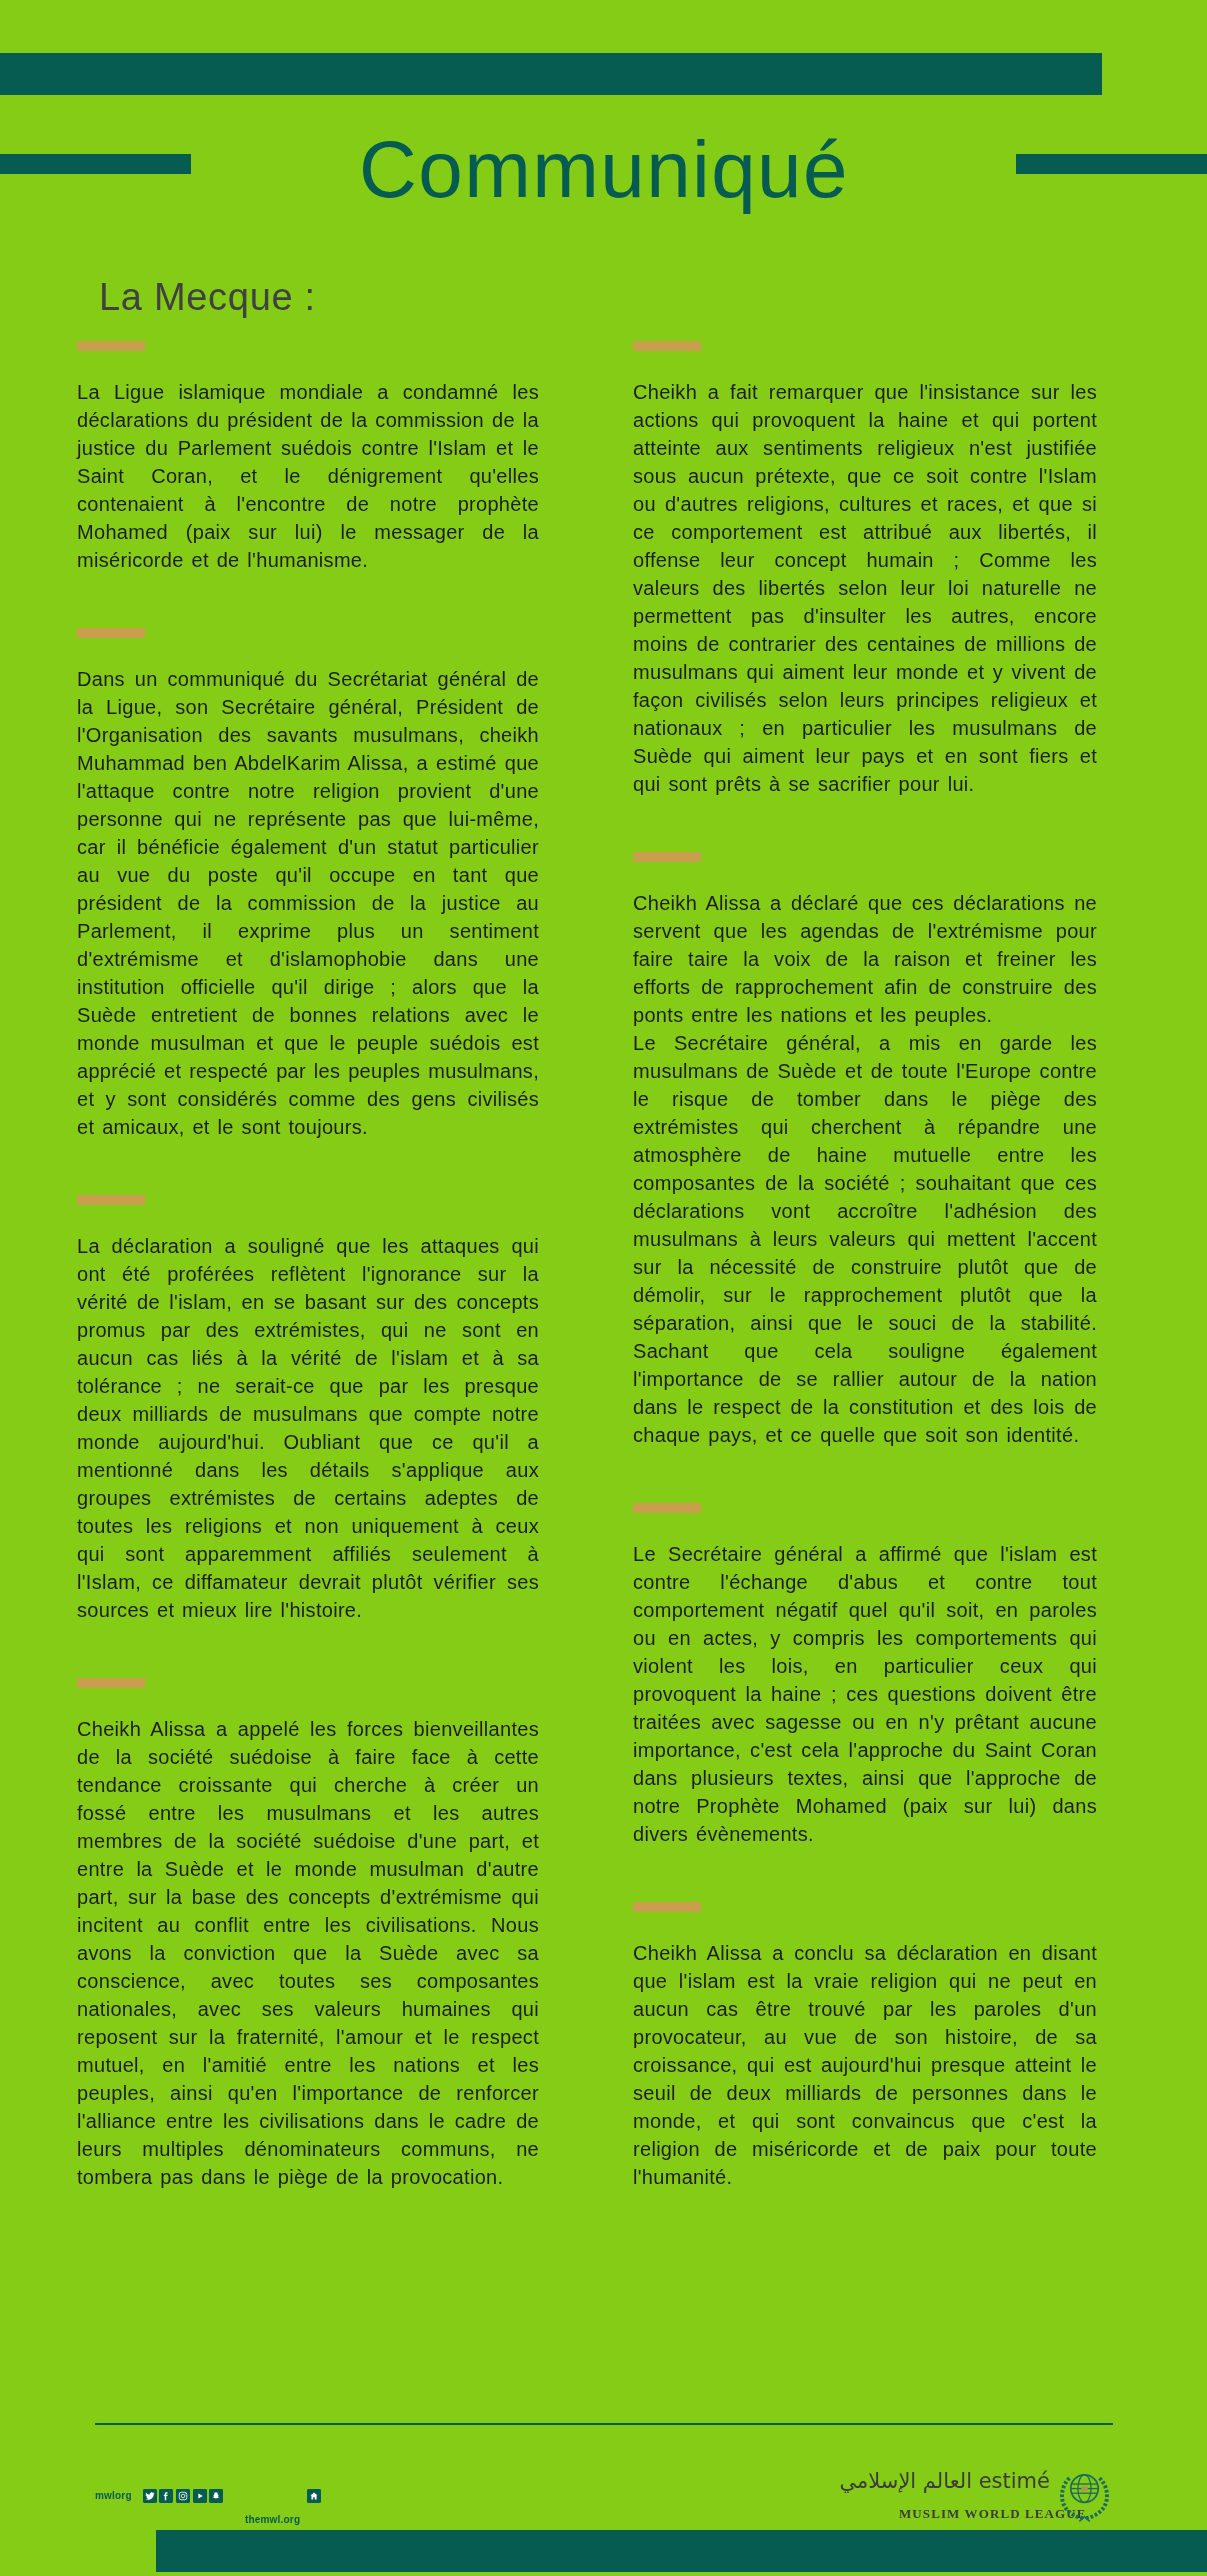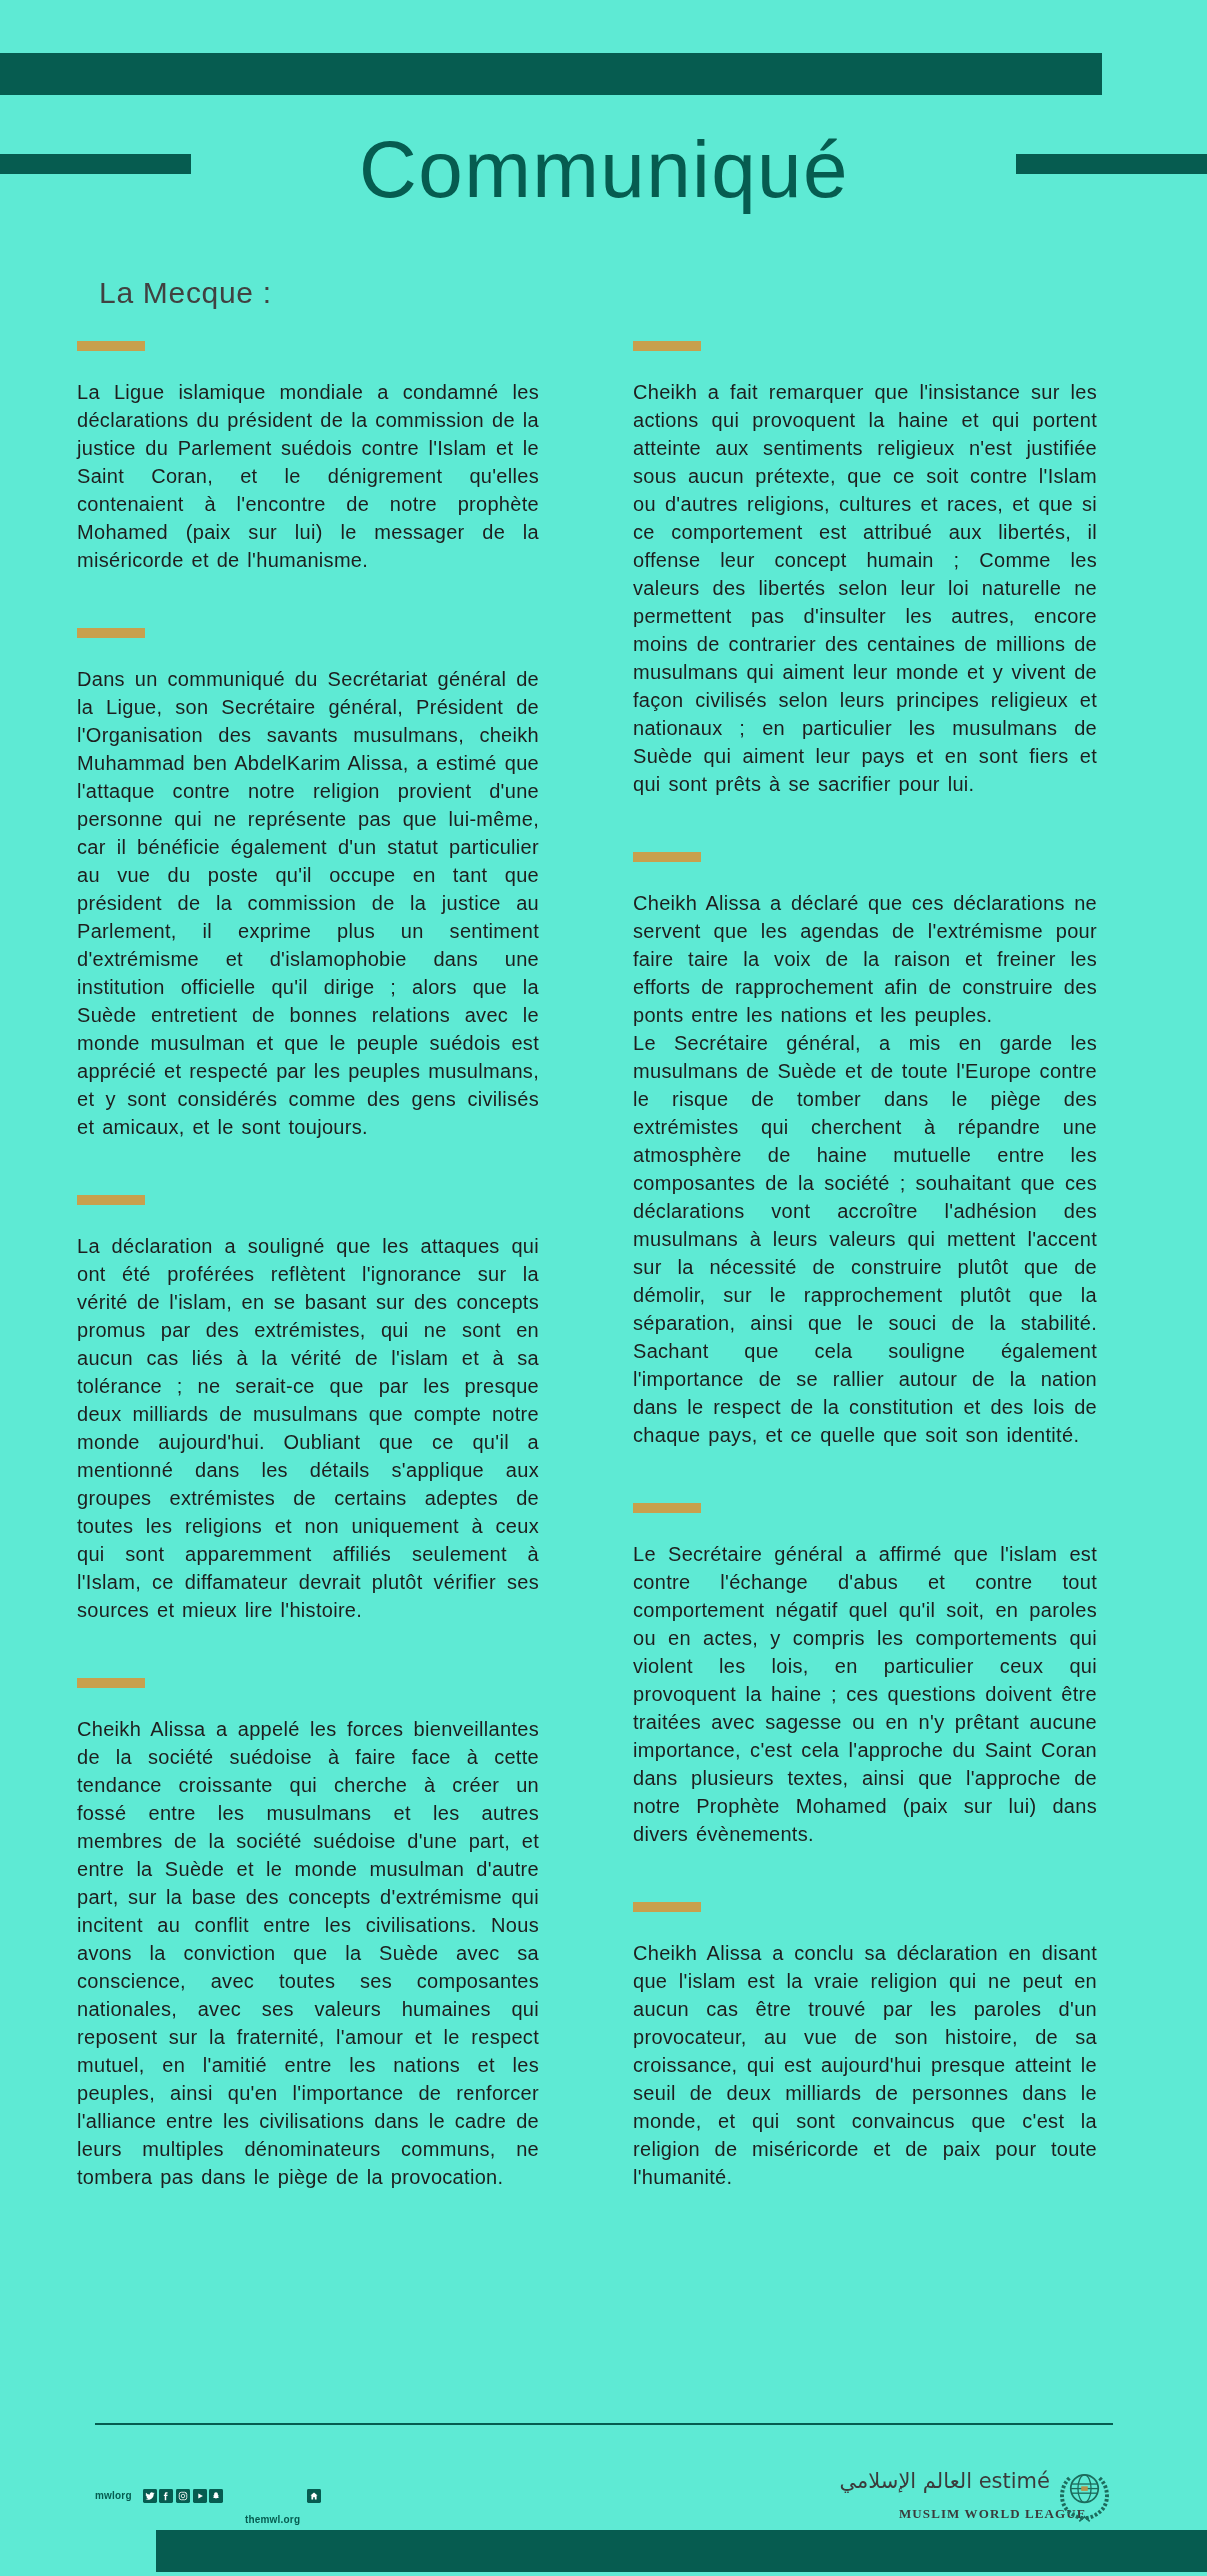--- a/index.html
+++ b/index.html
@@ -1,37 +1,37 @@
 <!DOCTYPE html>
 <html style="font-size:10.8px"><head>
 <meta charset="utf-8">
 <style>
   * { margin:0; padding:0; box-sizing:border-box; }
   html,body { background:#ffffff; }
   body { font-family:"Liberation Sans", sans-serif; }
   .canvas {
-    position:relative; width:1208px; height:2576px; background:#5eead4;
+    position:relative; width:1208px; height:2576px; background:#84cc16;
     overflow:hidden; margin:0 auto;
   }
   
   .top-bar    { position:absolute; left:0; top:53px; width:1102px; height:42px; background:#065c50; }
   .bottom-bar { position:absolute; left:156px; top:2530px; width:1052px; height:42px; background:#065c50; }
 
   .doc-title {
     position:absolute; left:0; top:130px; width:100%;
     text-align:center; color:#065c50; font-size:80px; line-height:1;
     letter-spacing:1.4px; font-weight:400;
   }
   .title-bar { position:absolute; top:154px; height:20px; background:#065c50; }
   .title-bar.left  { left:0; width:191px; }
   .title-bar.right { left:1016px; width:192px; }
 
   .dateline {
     position:absolute; left:99px; top:276px;
-    font-size:30px; color:#414141; letter-spacing:0.7px;
+    font-size:38px; color:#414141; letter-spacing:0.7px;
   }
 
   .columns {
     position:absolute; left:77px; top:341px; width:1020px;
     display:flex; justify-content:space-between;
   }
   .col { width:462px; }
   .col.right { width:464px; }
 
   .para-block { margin-bottom:0; }

